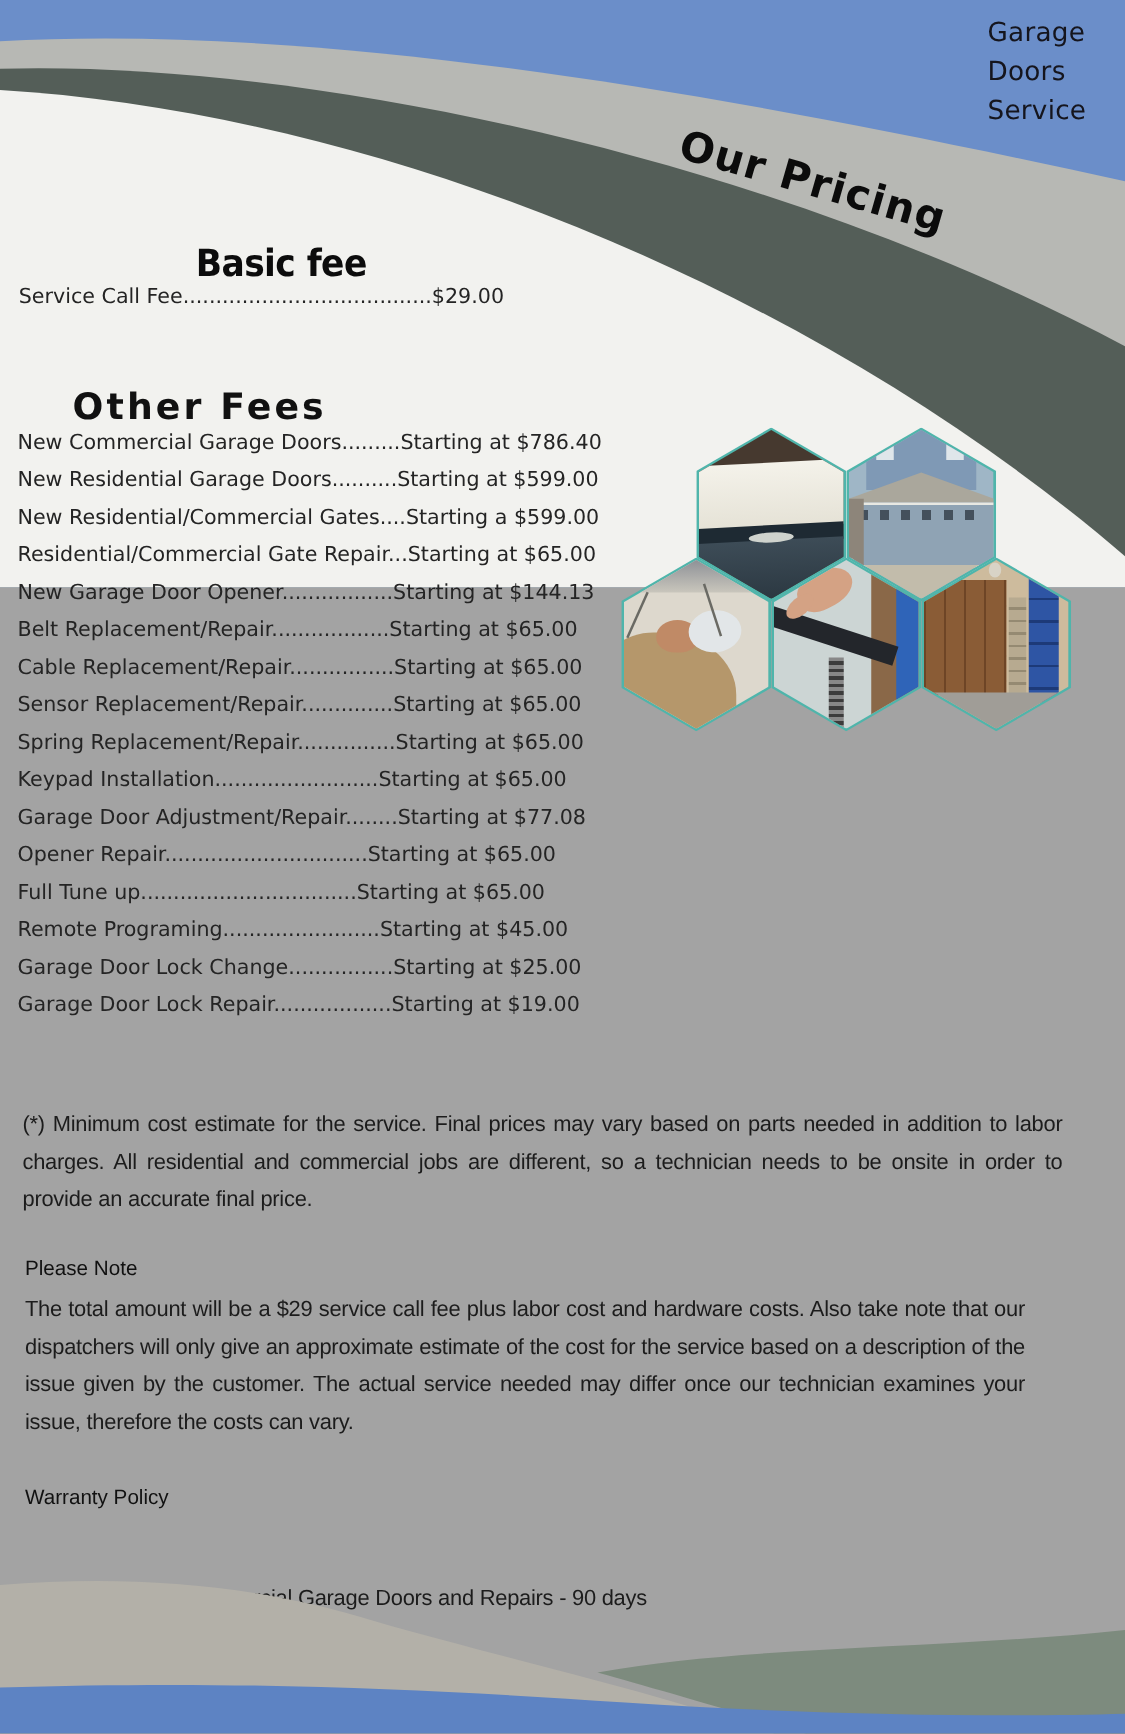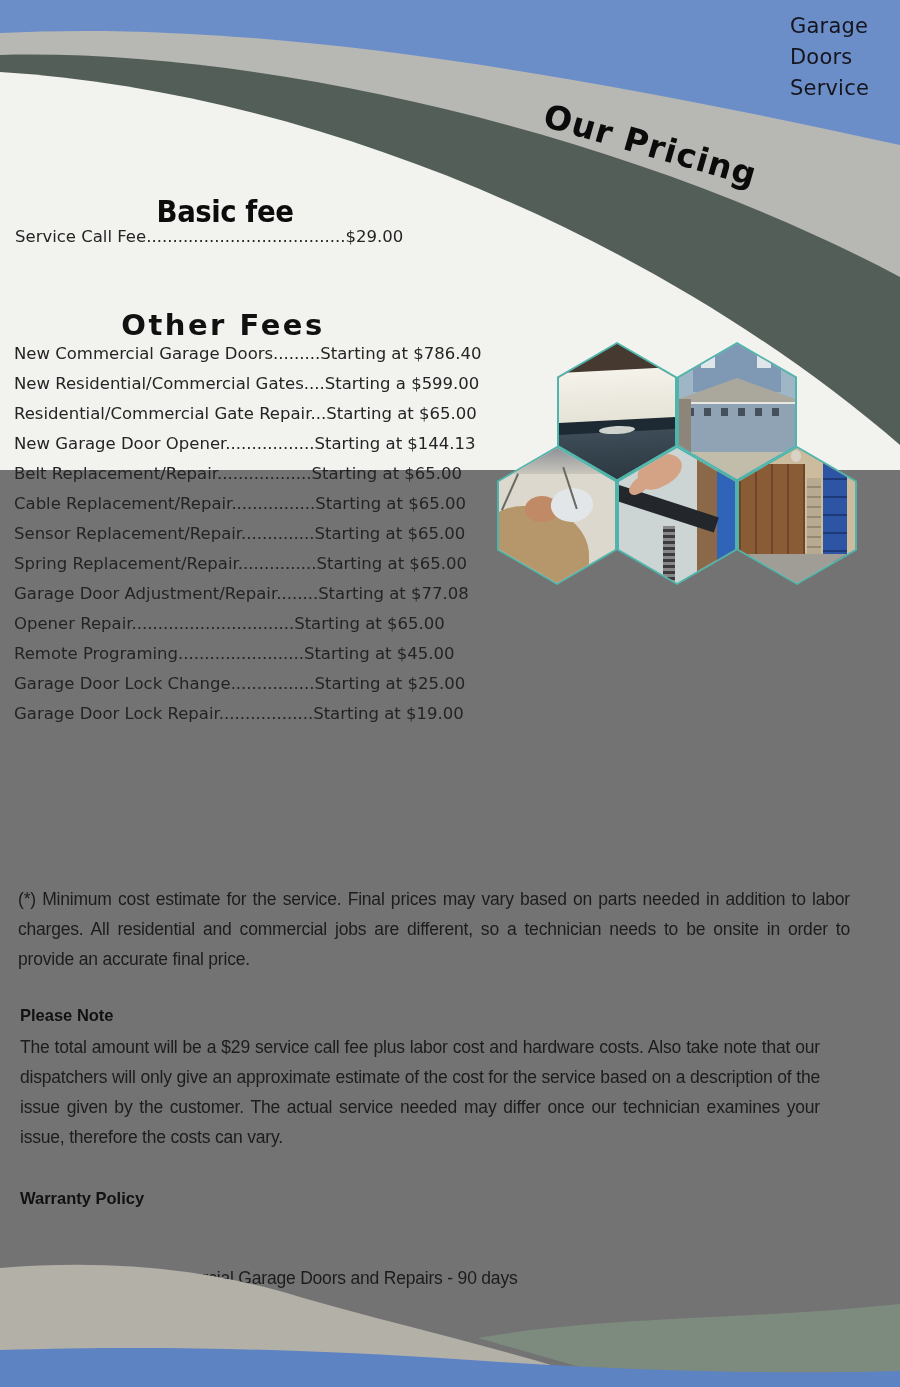--- a/index.html
+++ b/index.html
@@ -1,21 +1,21 @@
 <!DOCTYPE html>
 <html><head>
 <meta charset="utf-8">
 <style>
   html,body{margin:0;padding:0;}
   body{background:#888;}
   .page{
     position:relative;
     width:900px;height:1387px;
     margin:0 auto;
-    background:#737373;
+    background:#a3a3a3;
     overflow:hidden;
     font-family:"DejaVu Sans", sans-serif;
     color:#1e1e1e;
   }
   svg{display:block;}
 
   
   .header-waves{position:absolute;left:0;top:0;}
   .brand{
     position:absolute;left:790px;top:11px;
@@ -30,21 +30,21 @@
   }
 
   
   .h-basic{
     position:absolute;left:60px;top:169px;width:330px;
     text-align:center;font-size:30px;font-weight:700;color:#0c0c0c;
     transform:scaleX(0.92);letter-spacing:-0.5px;
   }
   .h-other{
     position:absolute;left:58px;top:284px;width:330px;
-    text-align:center;font-size:29px;font-weight:700;color:#111;
+    text-align:left;font-size:29px;font-weight:700;color:#111;
     letter-spacing:2.5px;
   }
 
   
   .fee-list{position:absolute;font-size:16.5px;color:#242424;}
   .fee-list .fee-row{height:30px;line-height:30px;white-space:nowrap;}
   .list-basic{left:15px;top:222px;}
   .list-other{left:14px;top:339px;}
 
   
@@ -70,21 +70,21 @@
   .note{
     position:absolute;left:18px;width:832px;
     font-family:"Liberation Sans", sans-serif;
     font-size:17.5px;line-height:30px;color:#1c1c1c;
     text-align:justify;letter-spacing:-0.2px;
   }
   .note-disclaimer{top:866px;}
   .note-heading{
     position:absolute;left:20px;
     font-family:"Liberation Sans", sans-serif;
-    font-size:16.5px;font-weight:700;color:#111;
+    font-size:16.5px;font-weight:400;color:#111;
   }
   .nh-please{top:989px;}
   .note-please{top:1014px;left:20px;width:800px;}
   .nh-warranty{top:1172px;}
   .note-warranty{top:1245px;left:20px;width:820px;text-align:left;}
 
   .footer-waves{position:absolute;left:0;bottom:0;}
 </style>
 </head>
 <body>
@@ -107,29 +107,32 @@
   <div class="ribbon-title">Our Pricing</div>
 
   <h2 class="h-basic">Basic fee</h2>
   <div class="fee-list list-basic" id="basic-fee-list">
       <div class="fee-row">Service Call Fee......................................$29.00</div>
     </div>
 
   <h2 class="h-other">Other Fees</h2>
   <div class="fee-list list-other" id="other-fees-list">
       <div class="fee-row">New Commercial Garage Doors.........Starting at $786.40</div>
+      <div class="fee-row">New Residential Garage Doors..........Starting at $599.00</div>
       <div class="fee-row">New Residential/Commercial Gates....Starting a $599.00</div>
       <div class="fee-row">Residential/Commercial Gate Repair...Starting at $65.00</div>
       <div class="fee-row">New Garage Door Opener.................Starting at $144.13</div>
       <div class="fee-row">Belt Replacement/Repair..................Starting at $65.00</div>
       <div class="fee-row">Cable Replacement/Repair................Starting at $65.00</div>
       <div class="fee-row">Sensor Replacement/Repair..............Starting at $65.00</div>
       <div class="fee-row">Spring Replacement/Repair...............Starting at $65.00</div>
+      <div class="fee-row">Keypad Installation.........................Starting at $65.00</div>
       <div class="fee-row">Garage Door Adjustment/Repair........Starting at $77.08</div>
       <div class="fee-row">Opener Repair...............................Starting at $65.00</div>
+      <div class="fee-row">Full Tune up.................................Starting at $65.00</div>
       <div class="fee-row">Remote Programing........................Starting at $45.00</div>
       <div class="fee-row">Garage Door Lock Change................Starting at $25.00</div>
       <div class="fee-row">Garage Door Lock Repair..................Starting at $19.00</div>
     </div>
 
   <div class="collage">
 
     <div class="hex hex1">
       <div class="hex-in">
         <div class="p-fill" style="background:#46392f;"></div>

